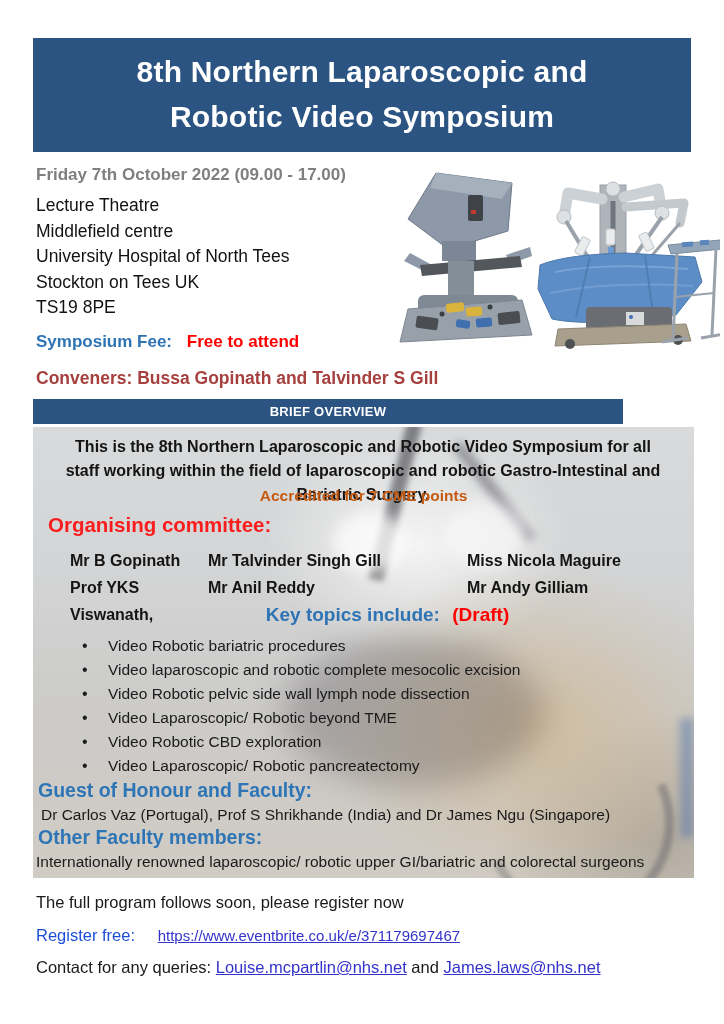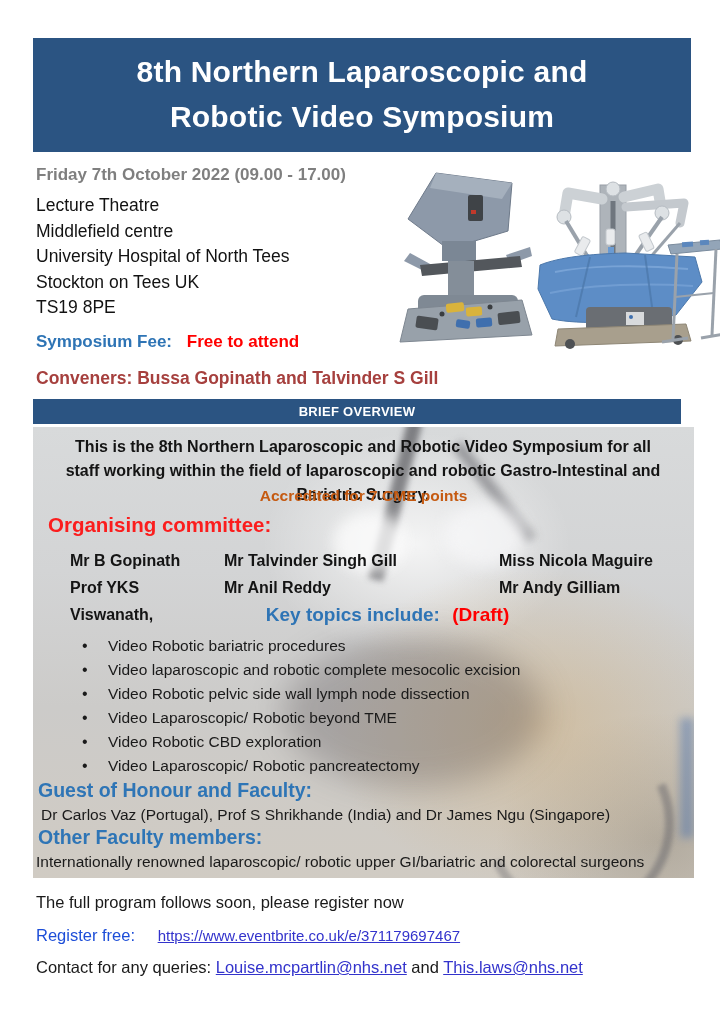--- a/index.html
+++ b/index.html
@@ -49,21 +49,21 @@
 
   
   .hero {
     position: absolute; left: 390px; top: 157px;
     width: 330px; height: 192px;
   }
 
   
   .overview-bar {
     position: absolute; left: 33px; top: 399px;
-    width: 648px; height: 25px;
+    width: 590px; height: 25px;
     background: #2b5482; color: #ffffff;
     font-size: 13px; font-weight: bold; letter-spacing: 0.3px;
     text-align: center; line-height: 25px;
   }
 
   
   .photo-section {
     position: absolute; left: 33px; top: 427px;
     width: 661px; height: 451px;
     overflow: hidden;
@@ -100,21 +100,21 @@
     color: #c55a11; font-weight: bold; font-size: 15.5px; text-align: center;
   }
   .committee-heading {
     position: absolute; left: 15px; top: 86px; z-index: 1;
     color: #fb1d1d; font-weight: bold; font-size: 20.5px;
   }
   .committee-grid {
     position: absolute; left: 0; top: 120px; width: 100%; z-index: 1;
     color: #141414; font-weight: bold; font-size: 16px; line-height: 27px;
   }
-  .committee-row { display: flex; gap: 16px; }
+  .committee-row { display: flex; }
   .committee-cell.c1 { margin-left: 37px; width: 138px; }
   .committee-cell.c2 { width: 259px; }
   .committee-cell.c3 { flex: 1; }
   .topics-heading {
     position: absolute; left: 0; top: 177px; width: 100%; z-index: 1;
     text-align: center; padding-left: 48px;
     font-weight: bold; font-size: 19px;
   }
   .topics-heading .kt { color: #2e74b5; }
   .topics-heading .draft { color: #ff0000; margin-left: 7px; }
@@ -312,16 +312,16 @@
   </div>
 
   <div class="program-note">The full program follows soon, please register now</div>
 
   <div class="register-line">
     <span class="register-label">Register free:</span>
     <a class="register-link" href="#">https://www.eventbrite.co.uk/e/371179697467</a>
   </div>
 
   <div class="contact-line">
-    <span>Contact for any queries: </span><a class="email-link" href="#">Louise.mcpartlin@nhs.net</a><span> and </span><a class="email-link" href="#">This.laws@nhs.net</a>
+    <span>Contact for any queries: </span><a class="email-link" href="#">Louise.mcpartlin@nhs.net</a><span> and </span><a class="email-link" href="#">James.laws@nhs.net</a>
   </div>
 
 </div>
 
 </body></html>

